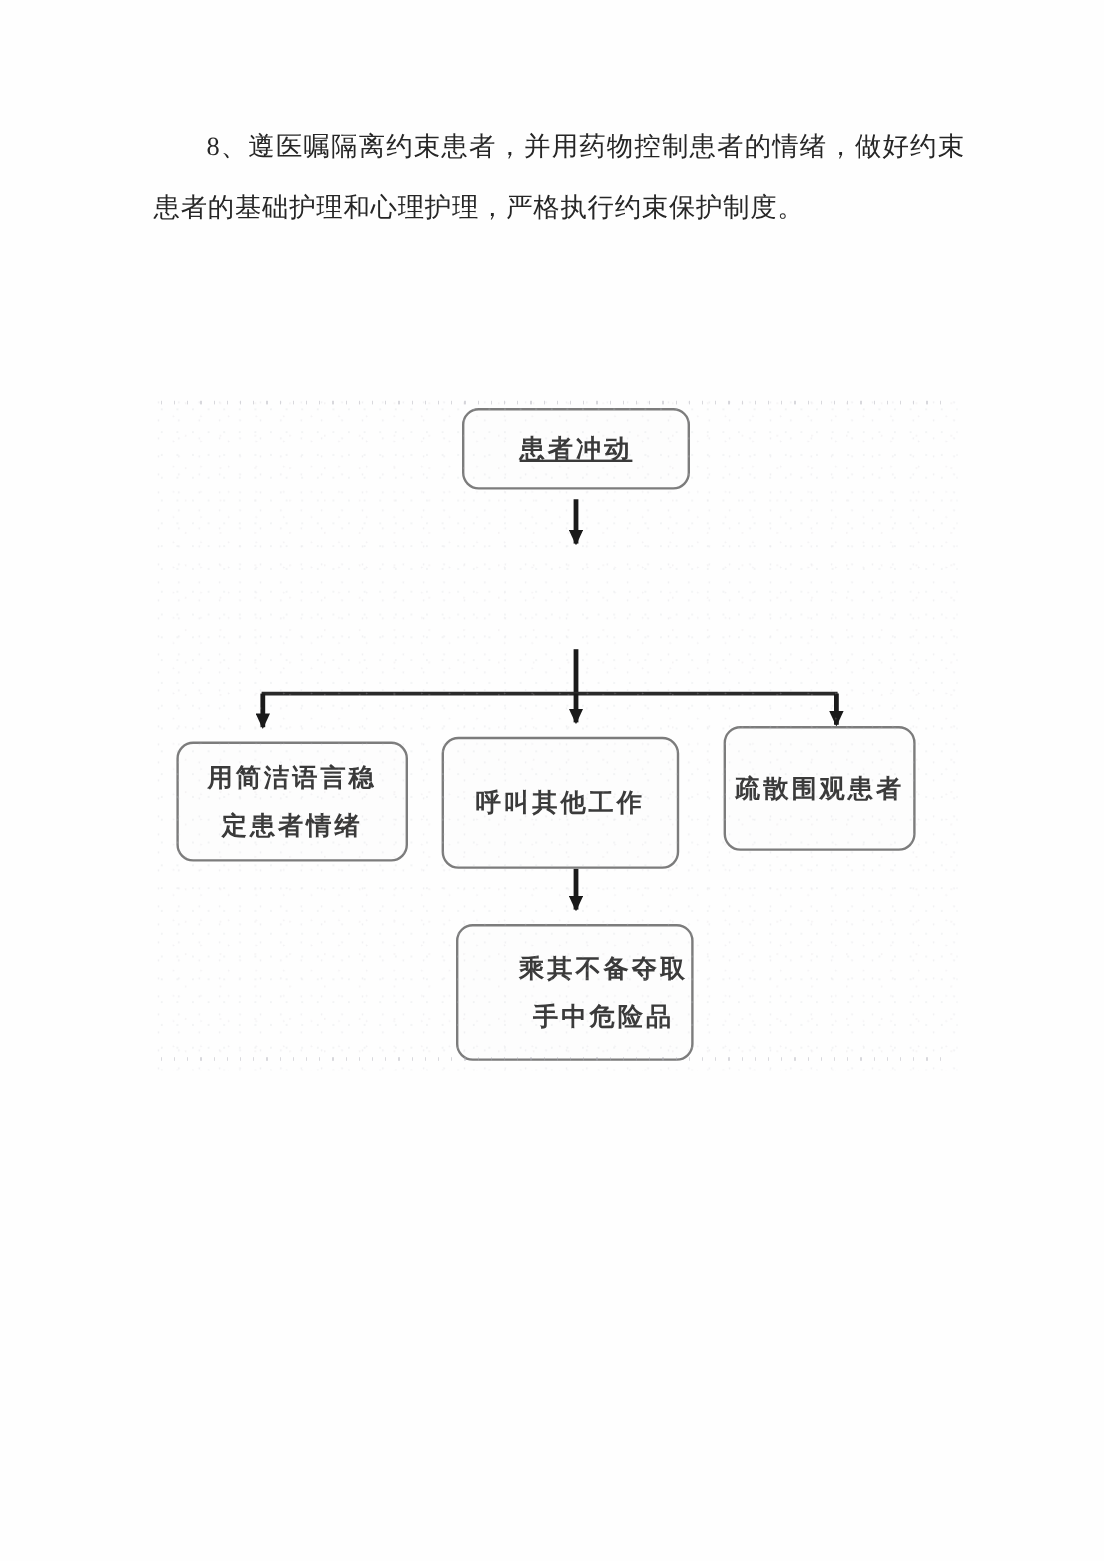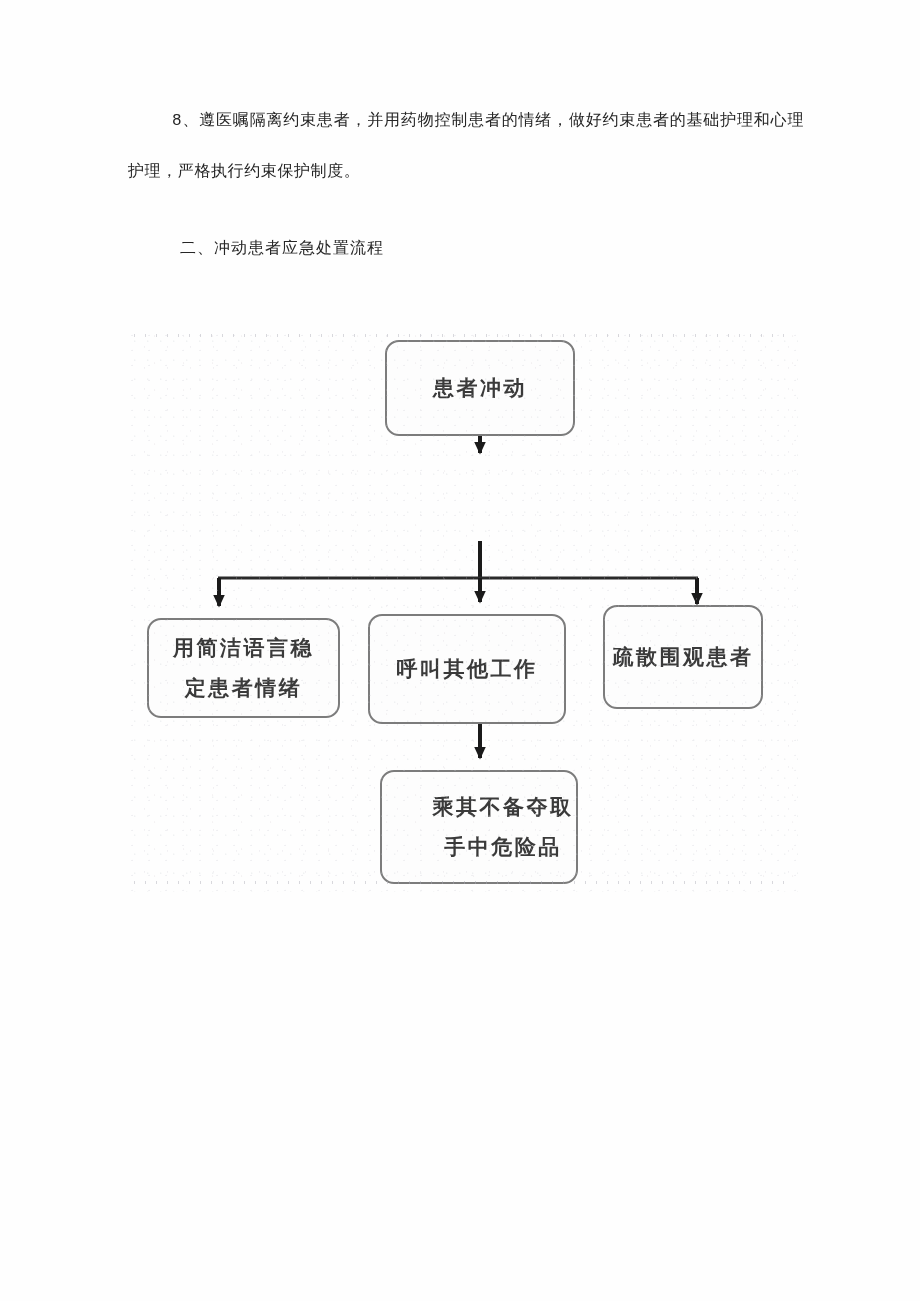--- a/index.html
+++ b/index.html
@@ -25,28 +25,28 @@
 
   
   .doc-text {
     position: absolute;
     left: 128px;
     top: 96px;
     width: 676px;
   }
 
   .para {
-    font-size: 16px;
+    font-size: 22px;
     line-height: 51px;
     letter-spacing: 0.6px;
     color: #262626;
     text-align: justify;
     text-justify: inter-ideograph;
     margin: 0 0 6px 0;
-    font-family: Liberation Mono, monospace;
+    font-family: Liberation Serif, serif;
   }
   .para.indent { text-indent: 44px; }
 
   .para.heading {
     margin-top: 26px;
     text-indent: 52px;
     letter-spacing: 1px;
   }
 
   
@@ -96,21 +96,21 @@
     font-family: "Liberation Serif", "DejaVu Serif", serif;
     font-weight: 700;
     font-size: 21px;
     letter-spacing: 2.5px;
     line-height: 40px;
     box-shadow: 0 0 0 0 rgba(0,0,0,0);
   }
   .node .ln { display: block; white-space: nowrap; }
 
   
-  #node-impulse   { left: 255px; top:   8px; width: 190px; height:  96px; }
+  #node-impulse   { left: 255px; top:   8px; width: 190px; height:  68px; text-decoration: underline; }
   #node-nurse     { left: 255px; top: 133px; width: 190px; height:  76px; }
   #node-calm      { left:  17px; top: 286px; width: 193px; height: 100px; }
   #node-call      { left: 238px; top: 282px; width: 198px; height: 110px; }
   #node-evacuate  { left: 473px; top: 273px; width: 160px; height: 104px; }
   #node-seize     { left: 250px; top: 438px; width: 198px; height: 114px; padding-left: 48px; }
 
   .noise {
     position: absolute;
     inset: 0;
     pointer-events: none;
@@ -125,21 +125,20 @@
 </style>
 </head>
 <body>
 
 <div class="page">
 
   <div class="doc-text">
     <p class="para indent">8、遵医嘱隔离约束患者，并用药物控制患者的情绪，做好约束患者的基础护理和心理护理，严格执行约束保护制度。</p>
 
 
-    <p class="para heading">二、冲动患者应急处置流程</p>
   </div>
 
   <div class="flow-region">
 
     <svg class="flow-svg" viewBox="0 0 668 560">
       <defs>
         <marker id="arrowhead" markerWidth="10" markerHeight="9" refX="8.6" refY="4.5" orient="auto" markerUnits="userSpaceOnUse">
           <path d="M0,0 L10,4.5 L0,9 Z" fill="#1a1a1a"></path>
         </marker>
         <marker id="arrowheadBig" markerWidth="13" markerHeight="12" refX="11.5" refY="6" orient="auto" markerUnits="userSpaceOnUse">

